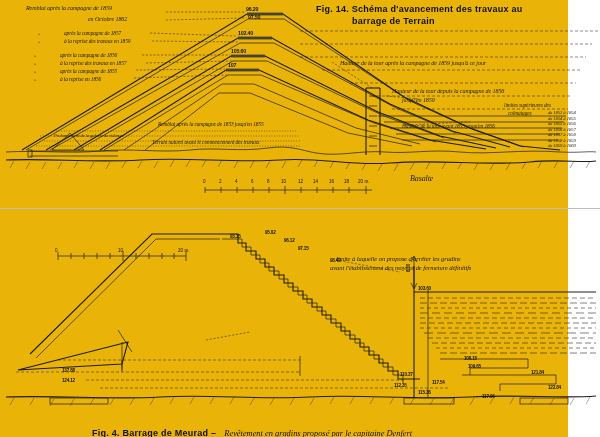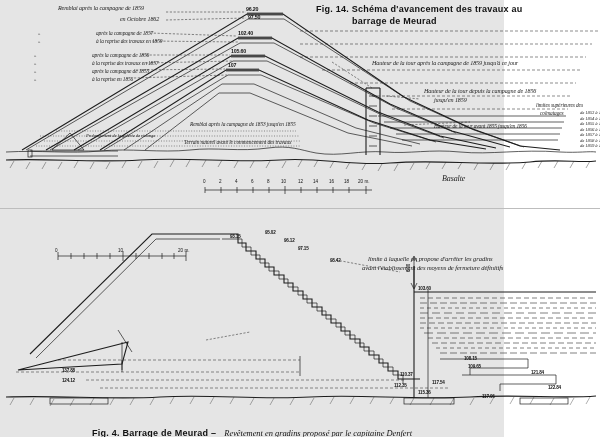--- a/index.html
+++ b/index.html
@@ -1,25 +1,25 @@
 <!DOCTYPE html>
 <html><head>
 <meta charset="utf-8">
 <style>
   html,body{margin:0;padding:0;background:#fff;}
   body{width:600px;height:437px;overflow:hidden;
        font-family:"Liberation Serif",serif;color:#1a1a1a;}
-  #plate{position:relative;width:504px;height:437px;background:#e5e5e5;}
+  #plate{position:relative;width:568px;height:437px;background:#eab308;}
 
   .abs{position:absolute;}
 
   
   .hand{font-family:"Liberation Serif",serif;font-style:italic;
         font-size:6.1px;line-height:1.05;letter-spacing:-0.1px;
-        color:#1c1c1c;white-space:nowrap;margin-left:32px;}
+        color:#1c1c1c;white-space:nowrap;}
   .hand.sm{font-size:5.4px;}
   .hand.xs{font-size:4.7px;}
   .num{font-family:"Liberation Sans",sans-serif;font-size:5.3px;
        font-weight:bold;color:#141414;white-space:nowrap;letter-spacing:-0.2px;}
   .num.sm{font-size:4.6px;}
   .fig-title{font-family:"Liberation Sans",sans-serif;font-weight:bold;
              font-size:9px;letter-spacing:0.25px;color:#111;white-space:nowrap;}
   .fig-cap-ital{font-family:"Liberation Serif",serif;font-style:italic;
                 font-size:8.4px;color:#111;white-space:nowrap;}
   .ditto{font-family:"Liberation Serif",serif;font-size:5px;color:#333;}
@@ -34,21 +34,21 @@
   .lead{stroke-dasharray:2.2 1.6;stroke-width:0.55;stroke:#2a2a2a;}
 
   .divider{position:absolute;left:0;width:600px;height:1px;background:#bdbdbd;}
 </style>
 </head>
 <body>
 
 <div id="plate">
 
   <div class="abs fig-title" style="left:316px;top:4px;">Fig. 14. Schéma d'avancement des travaux au</div>
-  <div class="abs fig-title" style="left:352px;top:16px;">barrage  de Meurad</div>
+  <div class="abs fig-title" style="left:352px;top:16px;">barrage  de Terrain</div>
 
   <svg class="abs" width="600" height="200" style="left:0;top:0;">
 
     <path class="stroke thin" d="M6,152 C40,150 70,154 100,151 C130,148 160,153 190,150
                                  C215,147 240,152 268,148 C290,145 300,150 316,153
                                  C340,157 360,150 385,152 C410,154 430,149 460,152
                                  C490,155 520,149 560,152 C578,153 590,151 596,152"></path>
 
     <path class="stroke med" d="M6,160 C50,158 90,163 140,160 C190,157 230,163 280,160
                                 C320,157 350,166 390,163 C440,159 480,166 530,162

